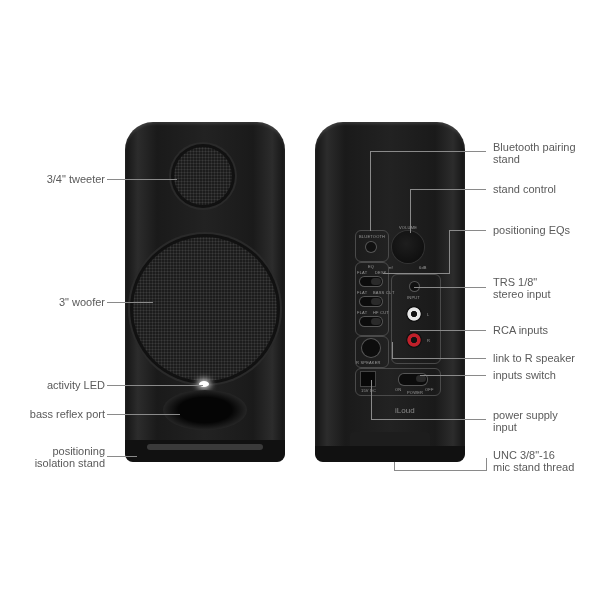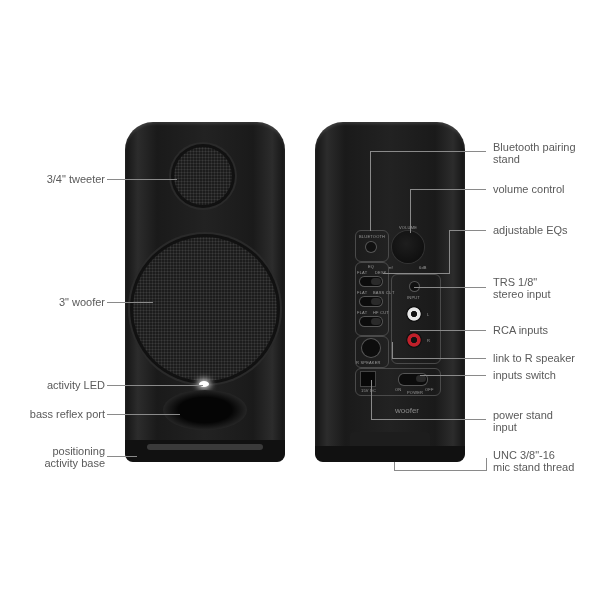--- a/index.html
+++ b/index.html
@@ -74,55 +74,55 @@
   <span class="tiny" style="left:41px;top:238px;">R SPEAKER</span>
 
   <div class="panel" style="left:40px;top:246px;width:84px;height:26px;"></div>
   <div style="position:absolute;left:46px;top:250px;width:14px;height:14px;background:#080808;box-shadow:0 0 0 1px #444;"></div>
   <span class="tiny" style="left:46px;top:266px;">15V DC</span>
   <div class="sw" style="left:84px;top:252px;width:28px;height:11px;"></div>
   <span class="tiny" style="left:80px;top:265px;">ON</span>
   <span class="tiny" style="left:92px;top:268px;">POWER</span>
   <span class="tiny" style="left:110px;top:265px;">OFF</span>
 
-  <span style="position:absolute;left:80px;top:284px;font-size:8px;color:#8a8a8a;">woofer</span>
+  <span style="position:absolute;left:80px;top:284px;font-size:8px;color:#8a8a8a;">iLoud</span>
   <div class="stand"></div>
   <div class="base" style="height:16px;"></div>
 </div>
 
 <div class="lbl r" style="right:495px;top:173px;">3/4" tweeter</div>
 <div class="ln" style="left:107px;top:179px;width:70px;height:1px;"></div>
 
 <div class="lbl r" style="right:495px;top:296px;">3" woofer</div>
 <div class="ln" style="left:107px;top:302px;width:46px;height:1px;"></div>
 
 <div class="lbl r" style="right:495px;top:379px;">activity LED</div>
 <div class="ln" style="left:107px;top:385px;width:96px;height:1px;"></div>
 
 <div class="lbl r" style="right:495px;top:408px;">bass reflex port</div>
 <div class="ln" style="left:107px;top:414px;width:73px;height:1px;"></div>
 
 <div class="lbl r" style="right:495px;top:445px;">
   <div>positioning</div>
-  <div>activity base</div>
+  <div>isolation stand</div>
 </div>
 <div class="ln" style="left:107px;top:456px;width:30px;height:1px;"></div>
 
 <div class="lbl" style="left:493px;top:141px;">
   <div>Bluetooth pairing</div>
   <div>stand</div>
 </div>
 <div class="ln" style="left:370px;top:151px;width:116px;height:1px;"></div>
 <div class="ln" style="left:370px;top:151px;width:1px;height:80px;"></div>
 
-<div class="lbl" style="left:493px;top:183px;">volume control</div>
+<div class="lbl" style="left:493px;top:183px;">stand control</div>
 <div class="ln" style="left:410px;top:189px;width:76px;height:1px;"></div>
 <div class="ln" style="left:410px;top:189px;width:1px;height:44px;"></div>
 
-<div class="lbl" style="left:493px;top:224px;">adjustable EQs</div>
+<div class="lbl" style="left:493px;top:224px;">positioning EQs</div>
 <div class="ln" style="left:449px;top:230px;width:37px;height:1px;"></div>
 <div class="ln" style="left:449px;top:230px;width:1px;height:43px;"></div>
 <div class="ln" style="left:383px;top:273px;width:67px;height:1px;"></div>
 
 <div class="lbl" style="left:493px;top:276px;">
   <div>TRS 1/8"</div>
   <div>stereo input</div>
 </div>
 <div class="ln" style="left:414px;top:287px;width:72px;height:1px;"></div>
 
@@ -130,21 +130,21 @@
 <div class="ln" style="left:410px;top:330px;width:76px;height:1px;"></div>
 
 <div class="lbl" style="left:493px;top:352px;">link to R speaker</div>
 <div class="ln" style="left:392px;top:358px;width:94px;height:1px;"></div>
 <div class="ln" style="left:392px;top:342px;width:1px;height:16px;"></div>
 
 <div class="lbl" style="left:493px;top:369px;">inputs switch</div>
 <div class="ln" style="left:420px;top:375px;width:66px;height:1px;"></div>
 
 <div class="lbl" style="left:493px;top:409px;">
-  <div>power stand</div>
+  <div>power supply</div>
   <div>input</div>
 </div>
 <div class="ln" style="left:371px;top:419px;width:115px;height:1px;"></div>
 <div class="ln" style="left:371px;top:380px;width:1px;height:40px;"></div>
 
 <div class="lbl" style="left:493px;top:449px;">
   <div>UNC 3/8"-16</div>
   <div>mic stand thread</div>
 </div>
 <div class="ln" style="left:394px;top:470px;width:92px;height:1px;"></div>

